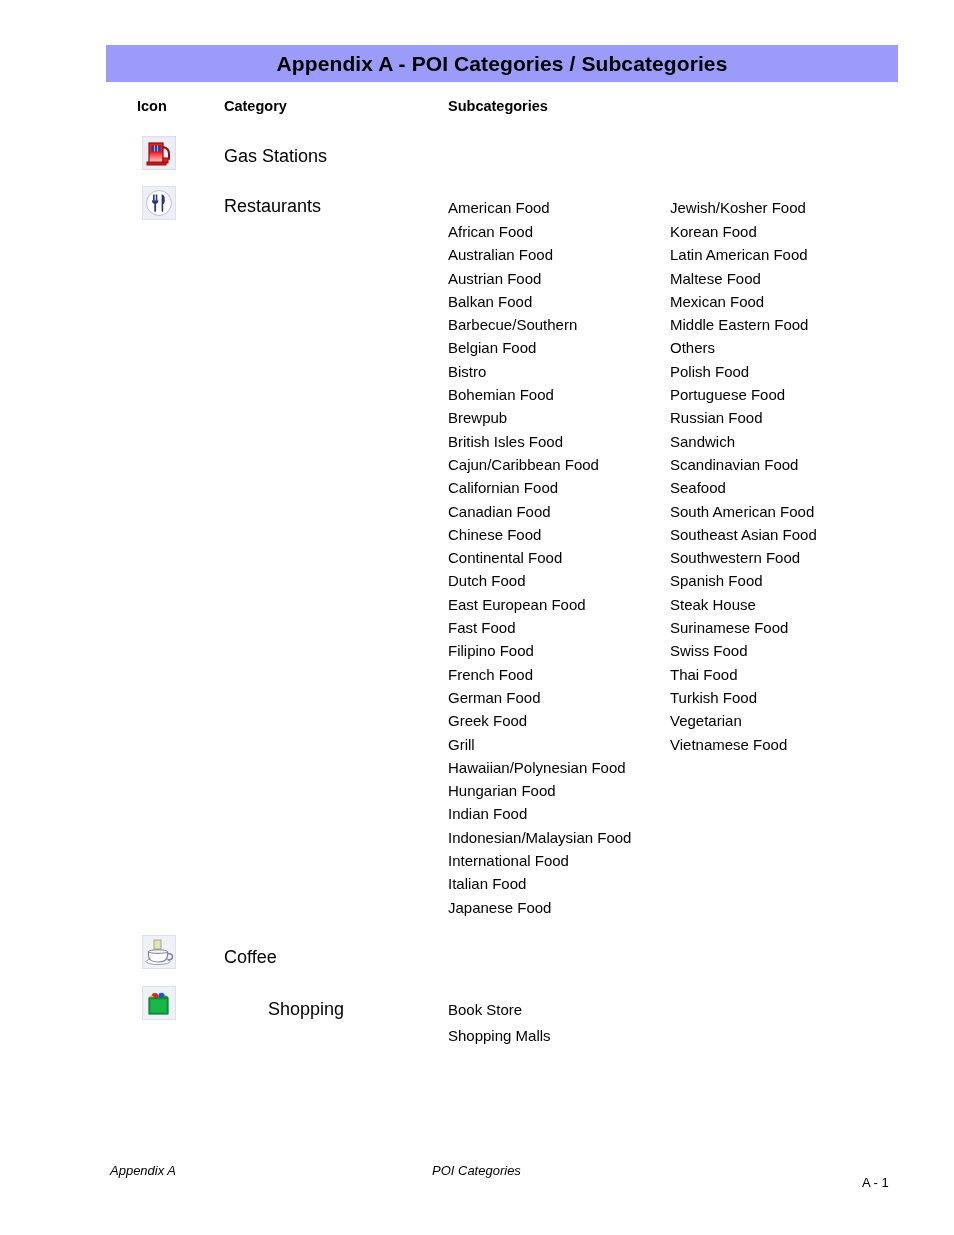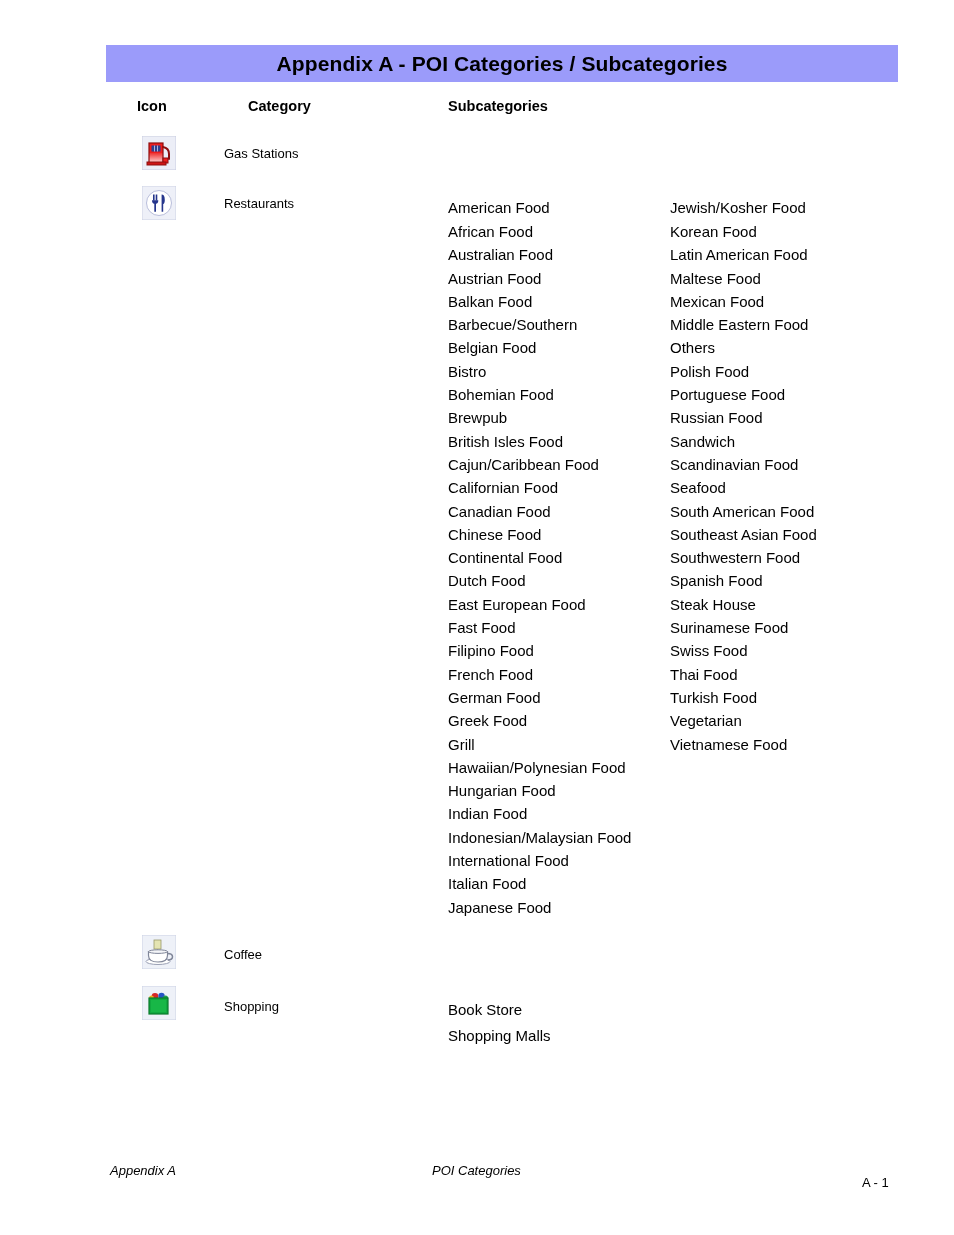--- a/index.html
+++ b/index.html
@@ -50,39 +50,39 @@
     width: 954px;
     height: 18px;
   }
   .col-headers .h {
     position: absolute;
     font-size: 14.5px;
     font-weight: bold;
     white-space: nowrap;
   }
   .h-icon     { left: 137px; top: 0; }
-  .h-category { left: 224px; top: 0; margin-left: 24px; }
+  .h-category { left: 224px; top: 0; }
   .h-subcat   { left: 448px; top: 0; }
 
   
   .row {
     position: absolute;
     left: 0;
     width: 954px;
   }
   .icon-cell {
     position: absolute;
     left: 142px;
     width: 34px;
     height: 34px;
   }
   .cat-label {
     position: absolute;
     left: 224px;
-    font-size: 13px;
+    font-size: 18px;
     white-space: nowrap;
   }
   .sub-col {
     position: absolute;
     font-size: 15px;
   }
   .sub-col.left  { left: 448px; }
   .sub-col.right { left: 670px; }
   .sub-item {
     height: 23.3px;
@@ -279,21 +279,21 @@
           <circle cx="13" cy="10.5" r="3.4" fill="#d62626"></circle>
           <circle cx="19.5" cy="10" r="3.2" fill="#2555c4"></circle>
           <circle cx="23.5" cy="12" r="2.6" fill="#1e9e4a"></circle>
           <circle cx="9.5" cy="12" r="2.4" fill="#e8b21f"></circle>
 
           <rect x="7" y="12" width="19" height="16" fill="#11a93f" stroke="#0b7a2c" stroke-width="1.2"></rect>
           <rect x="9" y="14" width="15" height="12" fill="#1fc24f" opacity="0.55"></rect>
         </svg>
       </div>
     </div>
-    <div class="cat-label" style="top:13px;">Shopping</div>
+    <div class="cat-label" style="top:13px;margin-left:44px;">Shopping</div>
     <div class="sub-col left" style="top:11px;">
       <div class="sub-item" style="height:26px;line-height:26px;">Book Store</div>
       <div class="sub-item" style="height:26px;line-height:26px;">Shopping Malls</div>
     </div>
   </div>
 
 
   <div class="footer">
     <span class="f-left">Appendix A</span>
     <span class="f-center">POI Categories</span>

